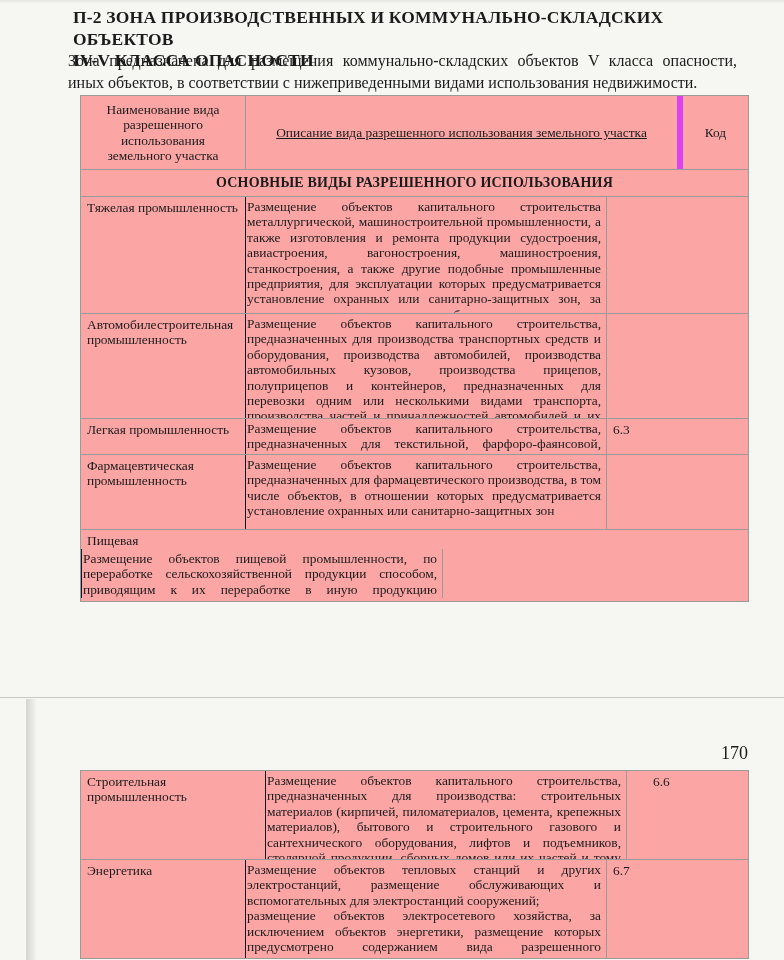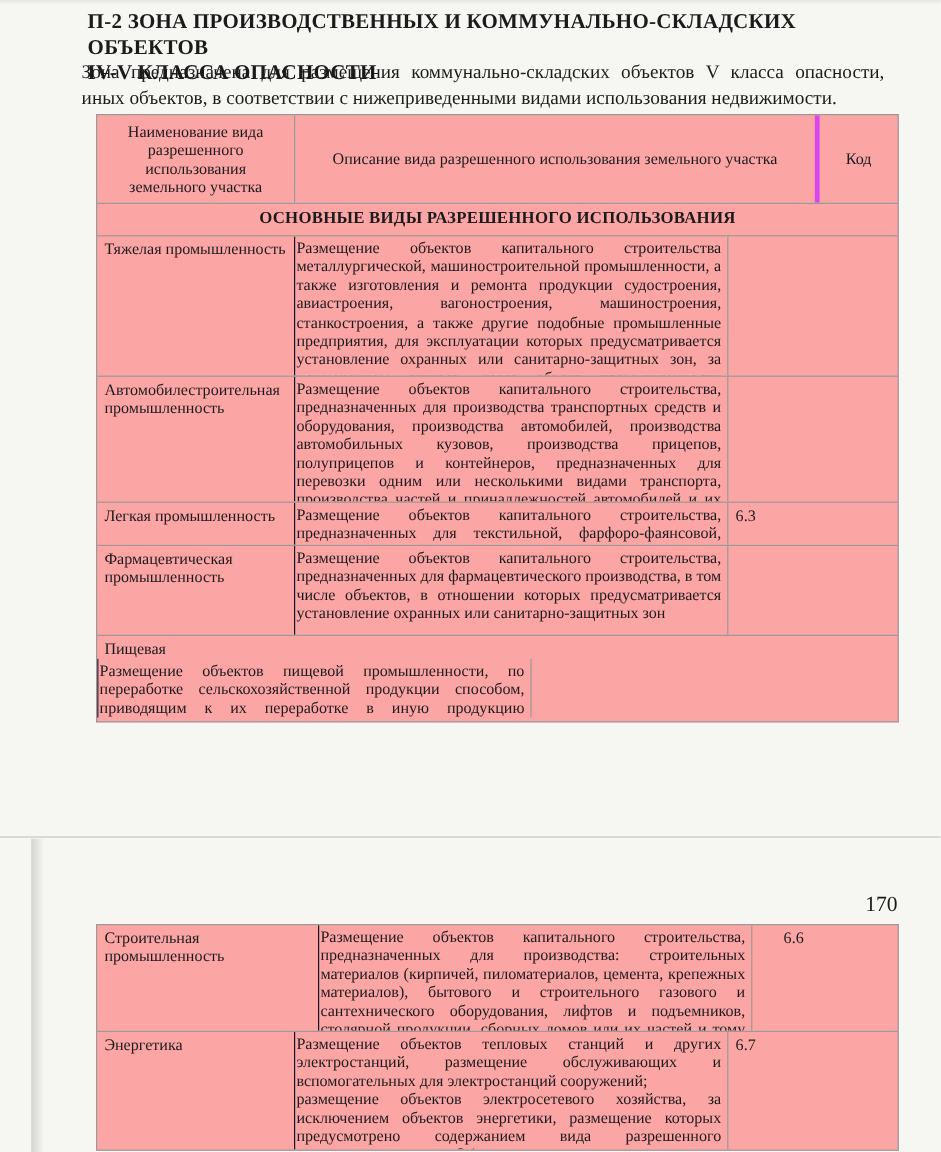--- a/index.html
+++ b/index.html
@@ -40,21 +40,21 @@
   .cdesc {
     width:362px; padding:2px 5px 0 1px;
     border-left:1px solid #0f172a; border-right:1px solid #9a9a98;
     text-align:justify; white-space:pre-line;
   }
   .ccode { flex:1; padding:3px 2px 0 6px; }
 
   .hrow { height:73px; }
   .hcell { display:flex; align-items:center; justify-content:center; text-align:center; }
   .hname { width:164px; padding:2px 9px; }
-  .hdesc { width:438px; border-left:1px solid #9a9a98; border-right:4px solid #d946ef; padding:2px 6px; }
+  .hdesc { width:438px; border-left:1px solid #9a9a98; border-right:6px solid #d946ef; padding:2px 6px;text-decoration:underline; }
   .hcode { flex:1; }
 
   .srow { height:27px; }
   .scell {
     width:100%; display:flex; align-items:center; justify-content:center;
     font-weight:bold; font-size:14px; letter-spacing:0.2px;
   }
 
   .r0 { height:117px; }
   .r1 { height:105px; }

